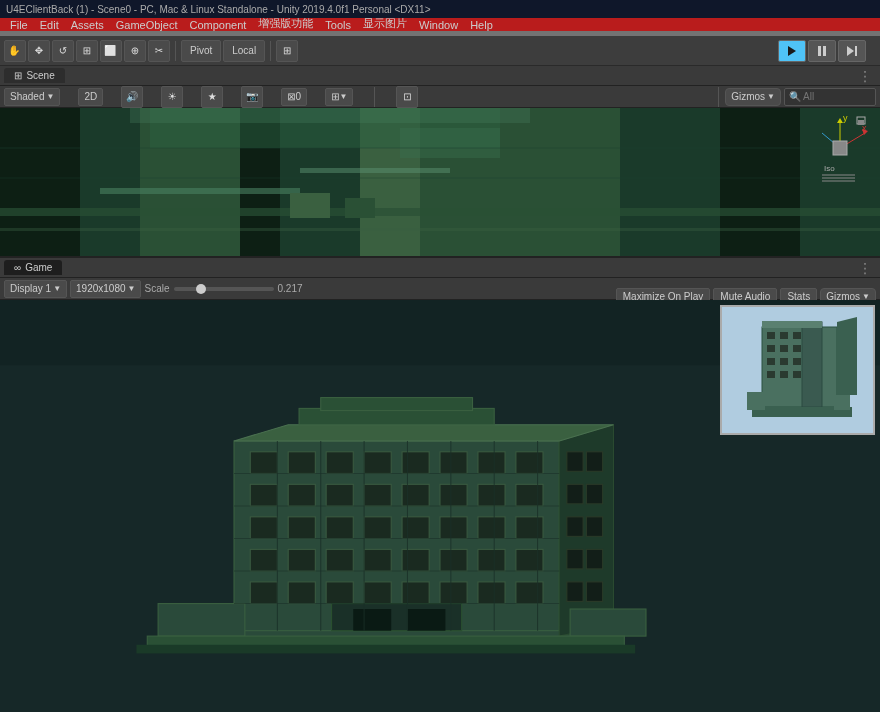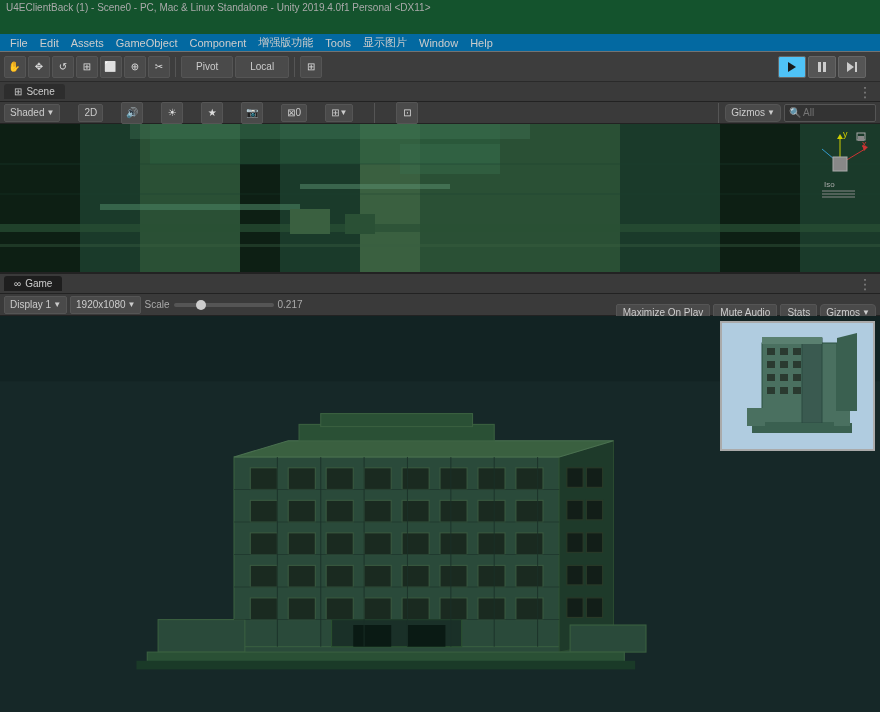--- a/index.html
+++ b/index.html
@@ -8,35 +8,36 @@
       height: 712px;
       background: #3c3c3c;
       font-family: 'Segoe UI', Arial, sans-serif;
       font-size: 11px;
       color: #ddd;
       overflow: hidden;
     }
 
     
     #title-bar {
-      background: #14532d;
+      background: #0f172a;
       color: #aaa;
       font-size: 10px;
       padding: 2px 6px;
-      height: 34px;
-      display: flex;
+      height: 18px;
+      display: flex;
+      align-items: center;
     }
 
     
     #menu-bar {
-      background: #0369a1;
-      height: 18px;
-      display: flex;
-      align-items: center;
-      border-bottom: 1px solid #737373;
+      background: #b91c1c;
+      height: 18px;
+      display: flex;
+      align-items: flex-end;
+      border-bottom: 5px solid #737373;
       padding: 0 4px;
     }
     #menu-bar span {
       padding: 0 6px;
       color: #ccc;
       font-size: 11px;
       cursor: pointer;
     }
 
     
@@ -46,21 +47,21 @@
       display: flex;
       align-items: center;
       border-bottom: 1px solid #2a2a2a;
       padding: 0 4px;
       gap: 2px;
     }
     .tool-btn {
       background: #4a4a4a;
       border: 1px solid #555;
       color: #ccc;
-      padding: 2px 14px;
+      padding: 2px 8px;
       font-size: 10px;
       cursor: pointer;
       height: 22px;
       display: flex;
       align-items: center;
       border-radius: 2px;
     }
     .tool-separator { width: 1px; background: #555; height: 20px; margin: 0 3px; }
     .tool-icon {
       width: 22px;

